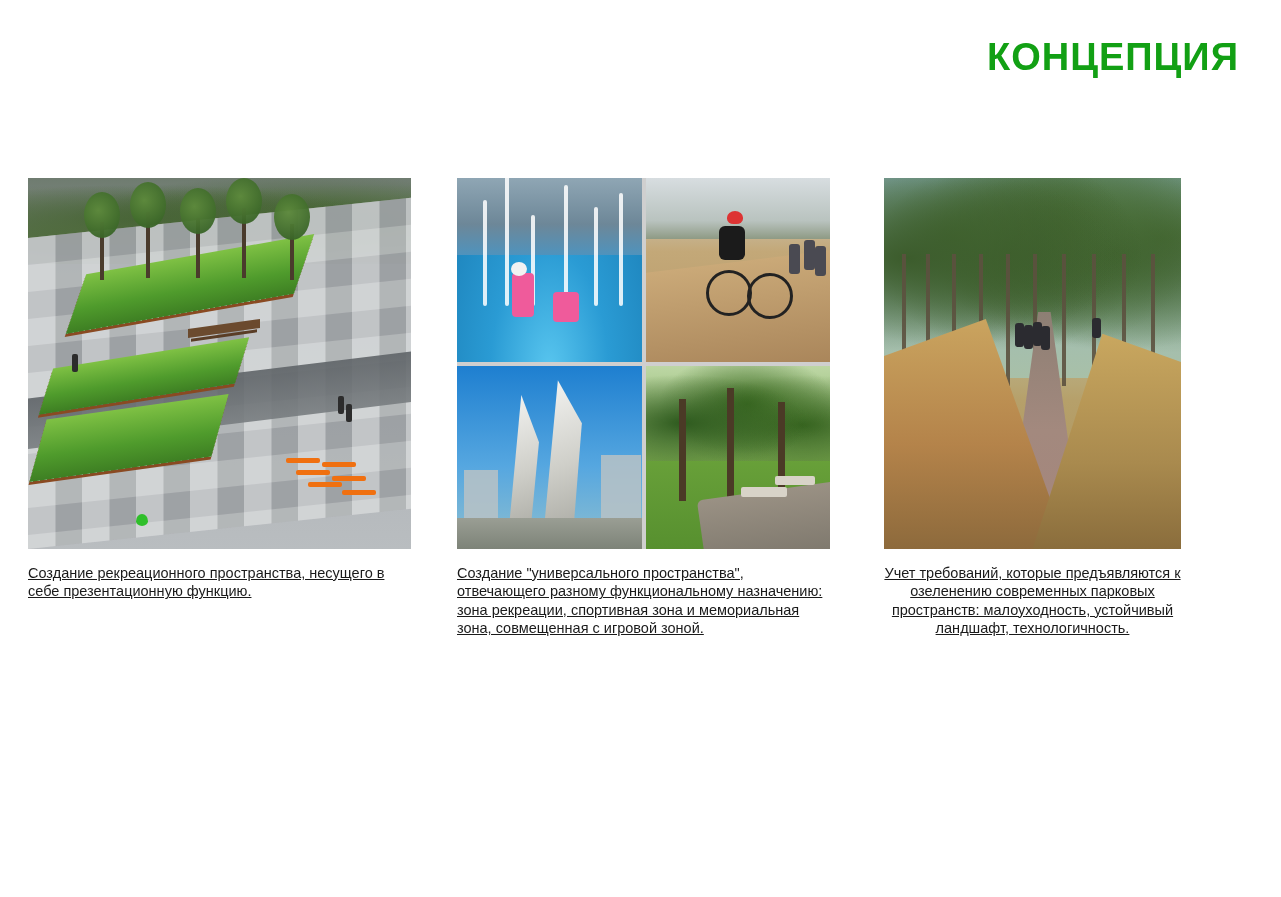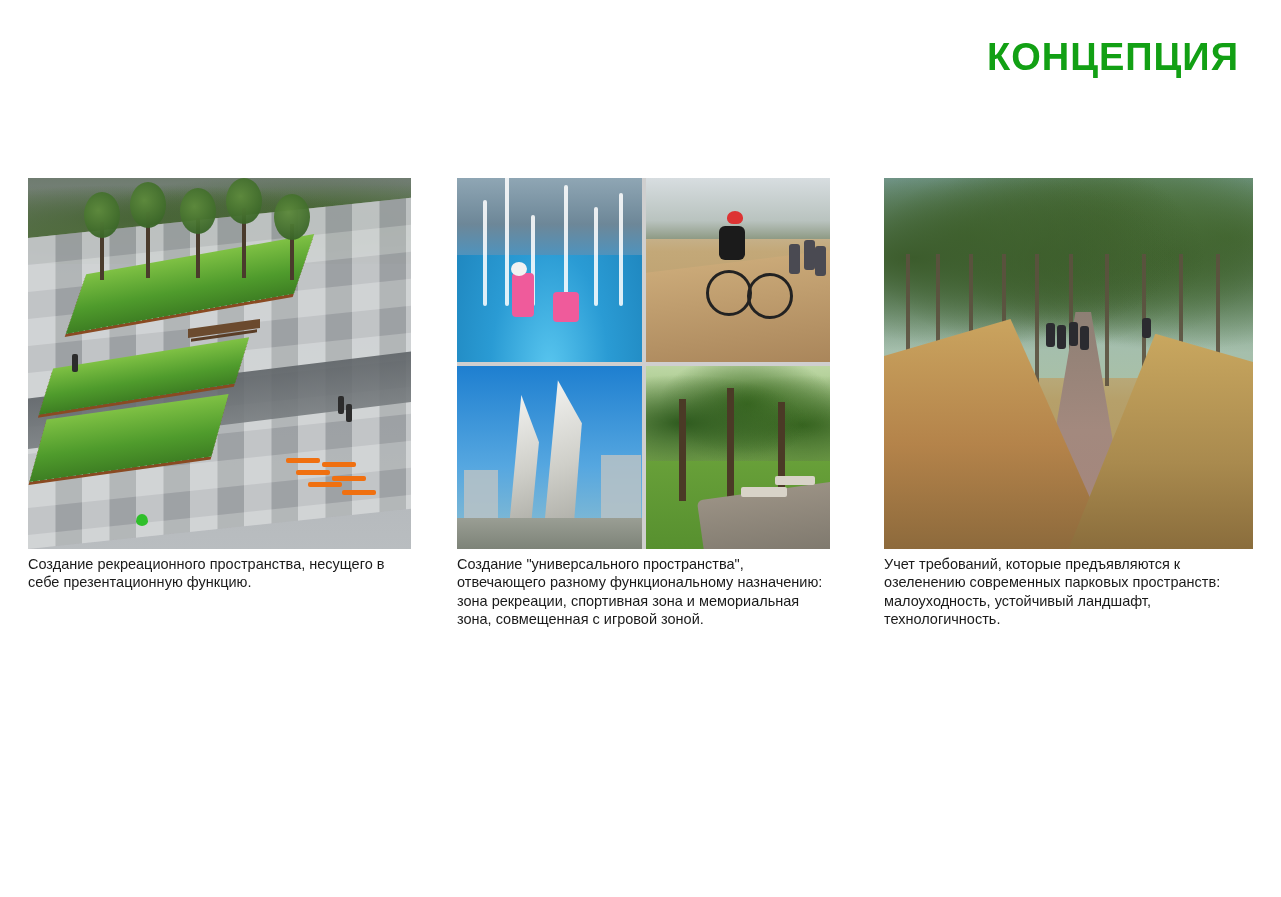--- a/index.html
+++ b/index.html
@@ -35,36 +35,37 @@
     top: 178px;
     width: 1281px;
     height: 500px;
   }
   .column {
     position: absolute;
     top: 0;
   }
   .col-1 { left: 28px;  width: 383px; }
   .col-2 { left: 457px; width: 373px; }
-  .col-3 { left: 884px; width: 369px; }
+  .col-3 { left: 884px; width: 297px; text-align: center; }
 
   .figure {
     position: relative;
     overflow: hidden;
     background: #cfcfcf;
   }
   .col-1 .figure { height: 371px; }
   .col-2 .figure { height: 371px; }
   .col-3 .figure { height: 371px; }
 
   .caption-block {
-    margin-top: 6px;
+    margin-top: 15px;
     font-size: 14.5px;
     line-height: 1.27;
     color: #1a1a1a;
+    text-decoration: underline;
   }
   .caption-block p {
     margin: 0 0 15px 0;
   }
   .caption-block p:last-child { margin-bottom: 0; }
 
   
   .img-plaza {
     background:
       

